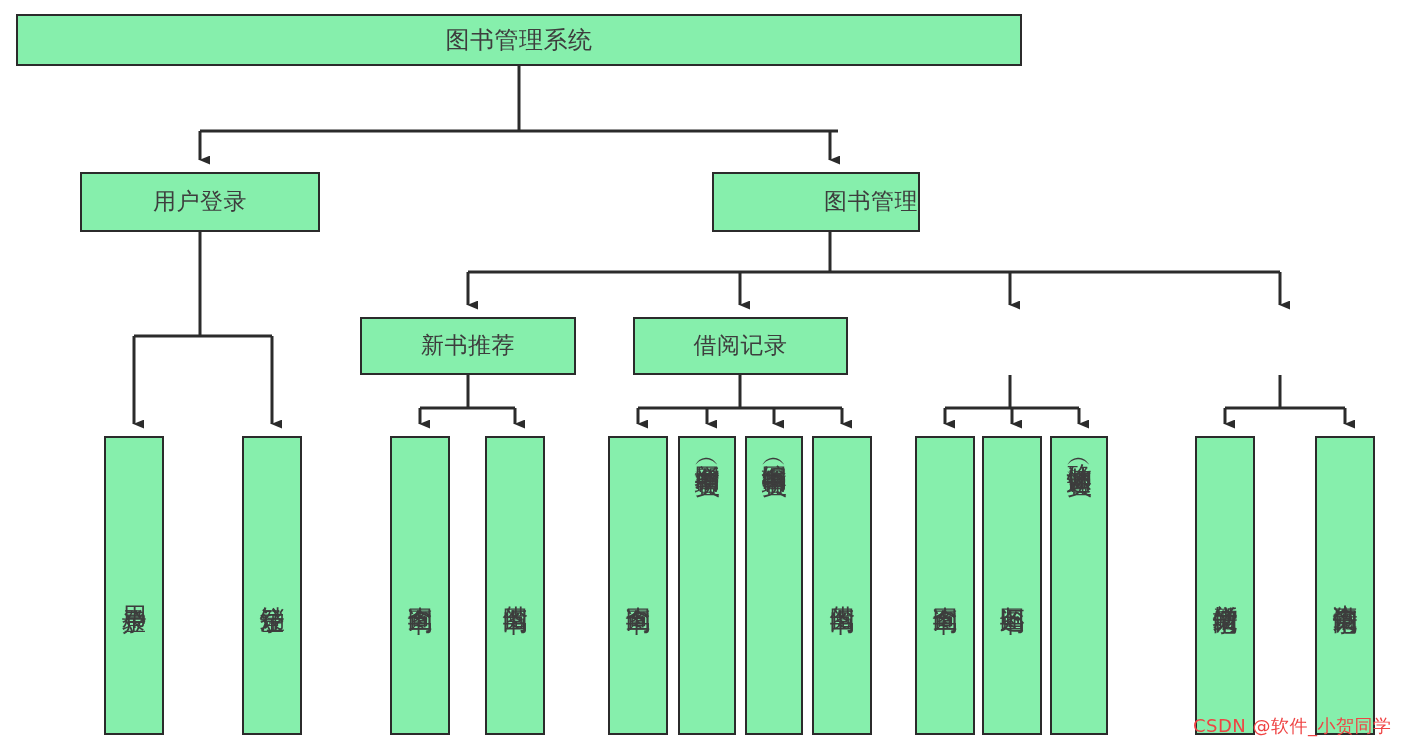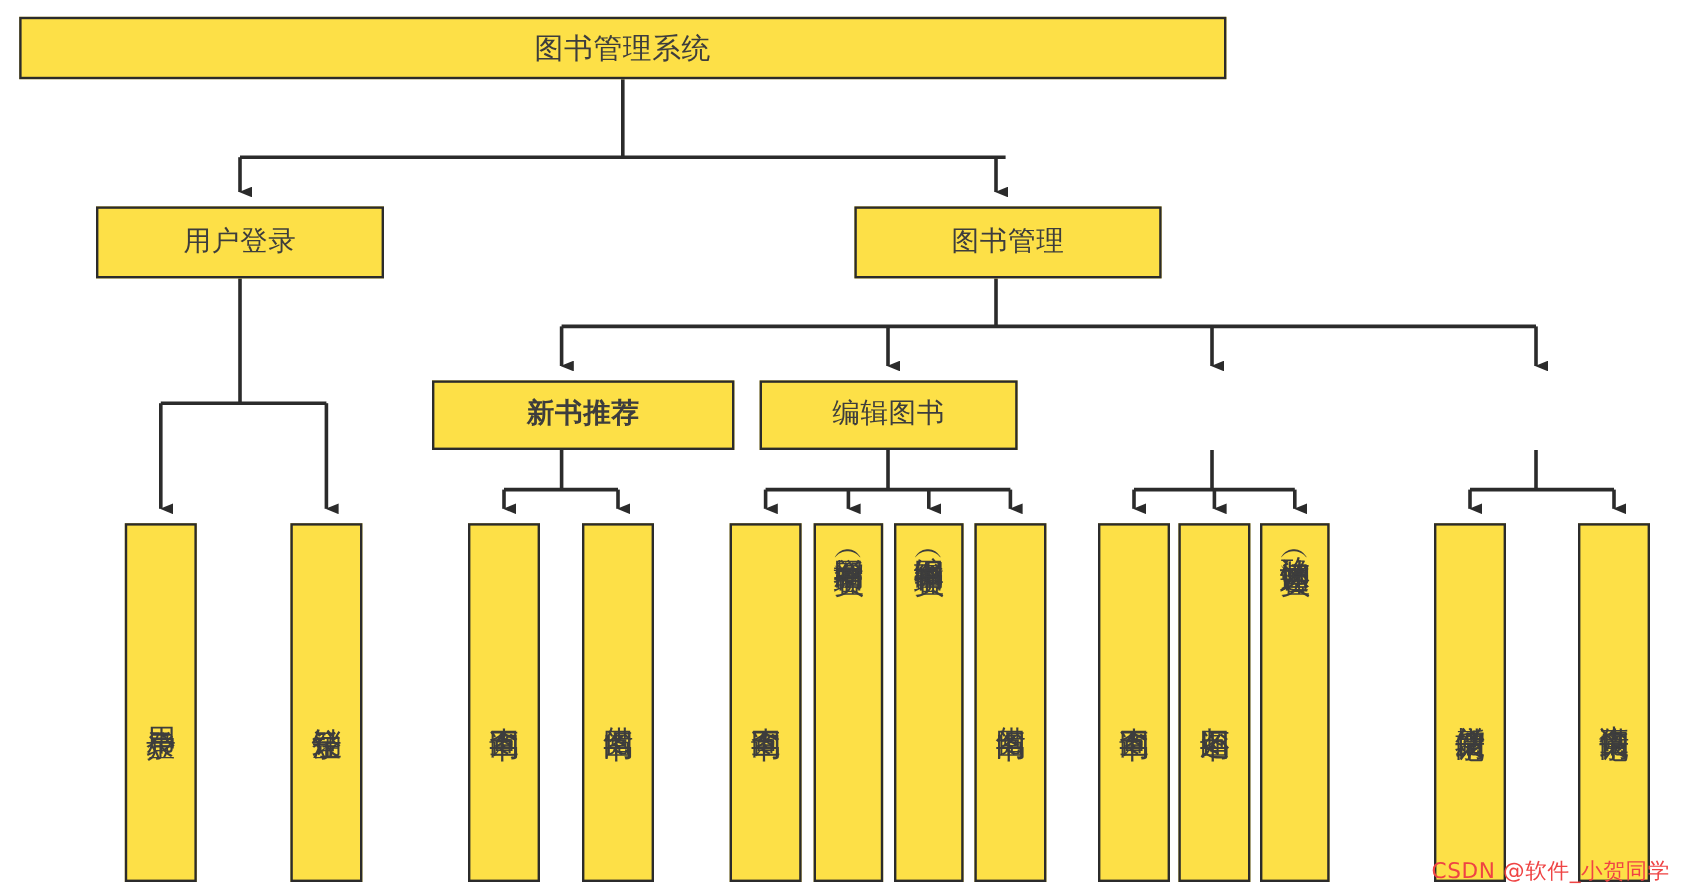--- a/index.html
+++ b/index.html
@@ -22,21 +22,21 @@
     position: absolute;
     left: 0;
     top: 0;
     width: 1405px;
     height: 747px;
   }
   .node {
     position: absolute;
     box-sizing: border-box;
     border: 2.5px solid #2b2b2b;
-    background: #fde047;
+    background: #86efac;
     color: #3a3a3a;
     display: flex;
     align-items: center;
     justify-content: center;
     z-index: 2;
   }
   .node-label {
     display: block;
     color: #3d3d3d;
     line-height: 1.12;
@@ -132,29 +132,29 @@
     </g>
   </svg>
 
   <div class="node horiz root" style="left: 16px; top: 14px; width: 1006px; height: 52px;">
     <span class="node-label">图书管理系统</span>
   </div>
 
   <div class="node horiz" style="left: 80px; top: 172px; width: 240px; height: 60px;">
     <span class="node-label">用户登录</span>
   </div>
-  <div class="node horiz" style="left: 712px; top: 172px; width: 256px; height: 60px;">
+  <div class="node horiz" style="left: 712px; top: 172px; width: 208px; height: 60px; justify-content: flex-end;">
     <span class="node-label">图书管理</span>
   </div>
 
-  <div class="node horiz" style="left: 360px; top: 317px; width: 252px; height: 58px; font-weight: bold;">
+  <div class="node horiz" style="left: 360px; top: 317px; width: 216px; height: 58px;">
     <span class="node-label">新书推荐</span>
   </div>
   <div class="node horiz" style="left: 633px; top: 317px; width: 215px; height: 58px;">
-    <span class="node-label">编辑图书</span>
+    <span class="node-label">借阅记录</span>
   </div>
 
   <div class="node vert mid" style="left: 104px; top: 436px; width: 60px; height: 299px;">
     <span class="node-label">用户登录</span>
   </div>
   <div class="node vert mid" style="left: 242px; top: 436px; width: 60px; height: 299px;">
     <span class="node-label">注销登录</span>
   </div>
   <div class="node vert mid" style="left: 390px; top: 436px; width: 60px; height: 299px;">
     <span class="node-label">查询图书</span>

